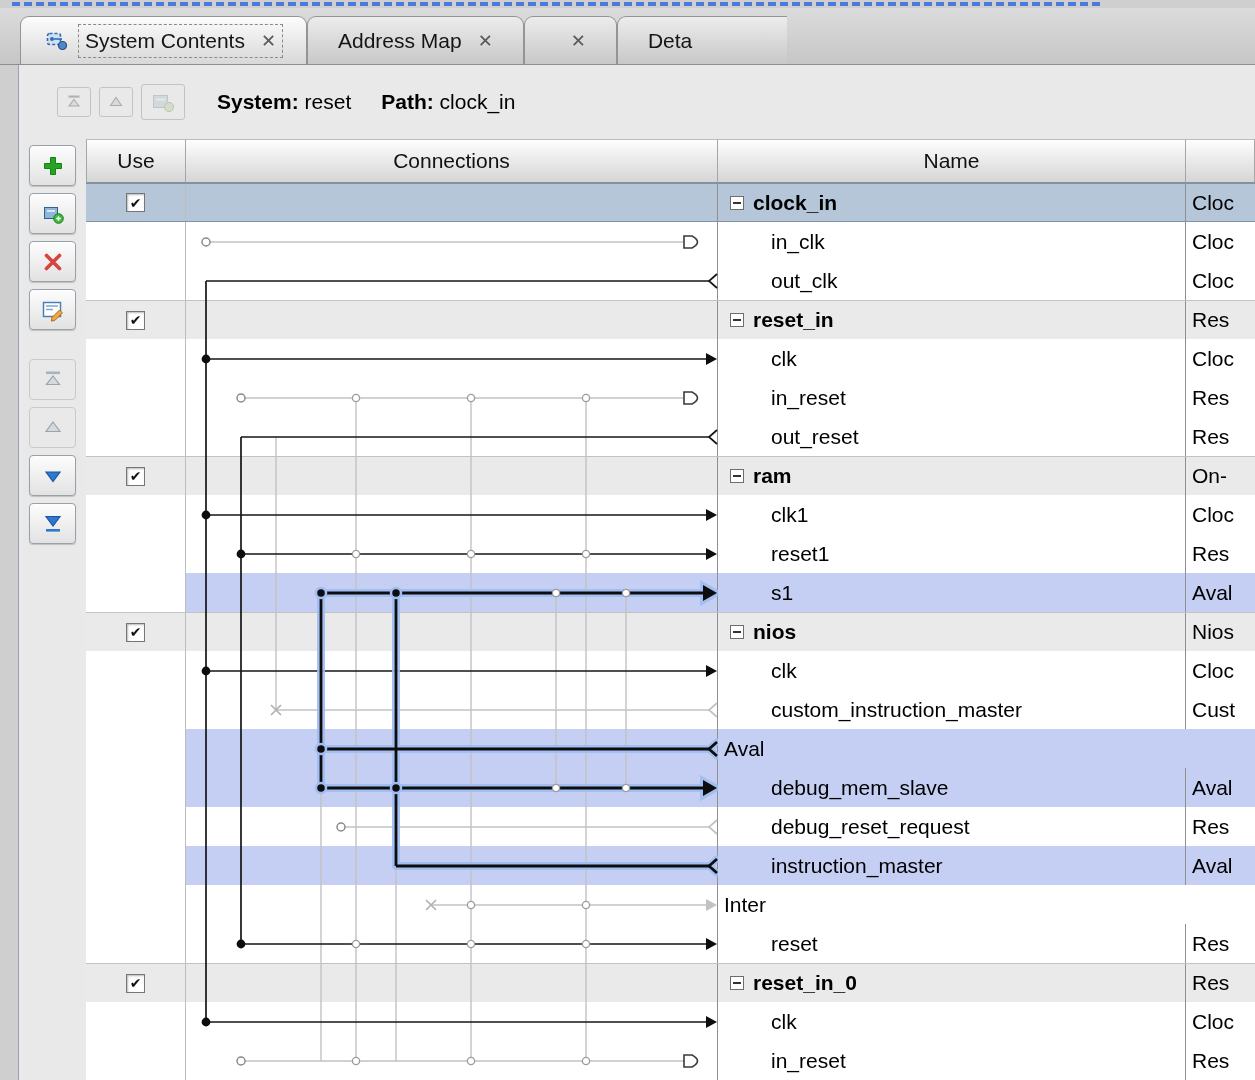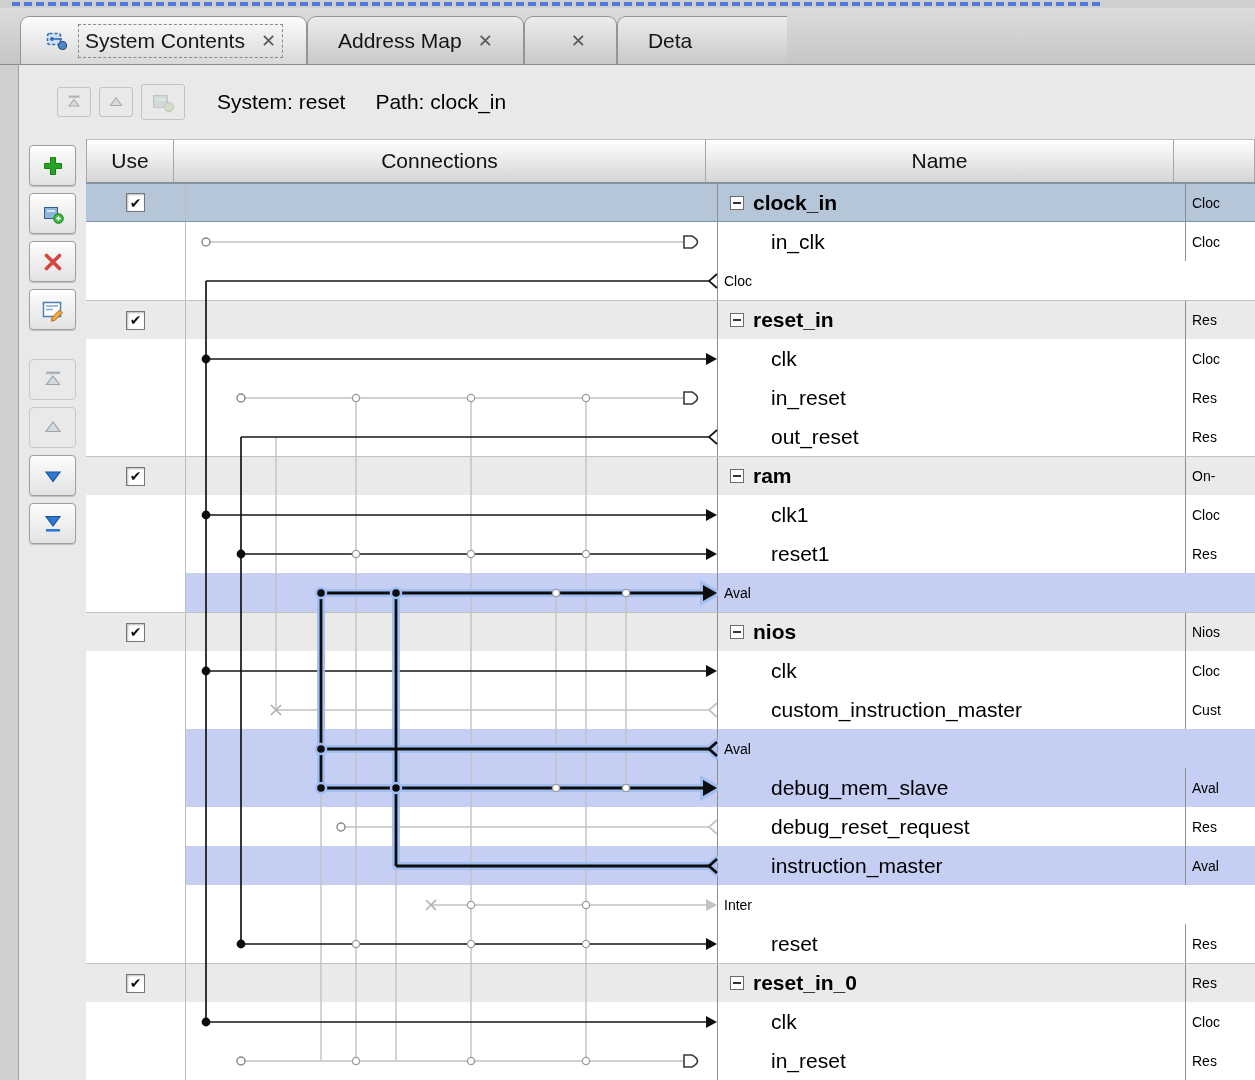--- a/index.html
+++ b/index.html
@@ -41,21 +41,21 @@
   }
 
   
   .toolbar{height:74px;flex:none;display:flex;align-items:center;padding-left:38px}
   .tbtn{
     box-sizing:border-box;width:34px;height:30px;margin-right:8px;border-radius:3px;
     border:1px solid #c3c3c3;background:#e9e9e9;display:flex;align-items:center;justify-content:center;
   }
   .tbtn.big{width:44px;height:36px}
   .sys-text{margin-left:24px;font-size:21px}
-  .sys-text b{font-weight:normal}
+  .sys-text b{font-weight:bold}
   .sp{display:inline-block;width:30px}
 
   
   .content{flex:1;display:flex;min-height:0}
   .rail{width:67px;flex:none;padding-top:6px;display:flex;flex-direction:column;align-items:center}
   .rbtn{
     box-sizing:border-box;width:47px;height:41px;margin-bottom:7px;border-radius:4px;
     border:1px solid #99a0a8;background:linear-gradient(#fdfdfd,#e2e2e2);
     box-shadow:0 1px 1px rgba(0,0,0,.18);
     display:flex;align-items:center;justify-content:center;
@@ -65,32 +65,32 @@
 
   
   .table{flex:1;display:flex;flex-direction:column;min-width:0}
   .thead{height:44px;flex:none;display:flex}
   .th{
     box-sizing:border-box;background:linear-gradient(#fefefe,#d5d5d5);
     border-top:1px solid #bdbdbd;border-right:1px solid #a6a6a6;border-bottom:1px solid #8d8d8d;
     display:flex;align-items:center;justify-content:center;font-size:21px;color:#111;
   }
   .th:first-child{border-left:1px solid #a6a6a6}
-  .w-use{width:88px;flex:none}
+  .w-use{width:100px;flex:none}
   .w-conn{width:532px;flex:none}
   .w-name{width:468px;flex:none}
   .w-desc{flex:1;min-width:0}
 
   .tbody{flex:1;position:relative;background:#fff;overflow:hidden}
   .trow{box-sizing:border-box;height:39px;display:flex}
   .cell{box-sizing:border-box;display:flex;align-items:center;overflow:hidden}
   .c-use{width:100px;flex:none;justify-content:center;border-right:1px solid #bdbdbd}
   .c-conn{width:532px;flex:none;border-right:1px solid #8f8f8f}
   .c-name{width:468px;flex:none;border-right:1px solid #8f8f8f;font-size:21px;white-space:nowrap}
-  .c-desc{flex:1;min-width:0;padding-left:6px;font-size:14px;white-space:nowrap}
+  .c-desc{flex:1;min-width:0;padding-left:6px;font-size:21px;white-space:nowrap}
 
   .trow.module{background:#eaeaea;border-top:1px solid #c2c2c2}
   .trow.selected{background:#b5c6d9;border-top:1px solid #7e94ac;border-bottom:1px solid #7e94ac}
   .trow.highlight .c-conn,.trow.highlight .c-name,.trow.highlight .c-desc{background:#c5cff3}
 
   .name-mod{font-weight:bold}
   .port-name{padding-left:53px}
   .minusbox{
     box-sizing:border-box;width:14px;height:14px;border:1px solid #6d6d6d;background:#fff;
     margin:0 9px 0 12px;position:relative;flex:none;
@@ -248,20 +248,23 @@
               <div class="cell c-use"></div>
               <div class="cell c-conn"></div>
               <div class="cell c-name">
                 <span class="port-name">in_clk</span>
               </div>
               <div class="cell c-desc">Cloc</div>
             </div>
             <div class="trow port">
               <div class="cell c-use"></div>
               <div class="cell c-conn"></div>
+              <div class="cell c-name">
+                <span class="port-name">out_clk</span>
+              </div>
               <div class="cell c-desc">Cloc</div>
             </div>
             <div class="trow module">
               <div class="cell c-use">
                 <span class="checkbox">✔</span>
               </div>
               <div class="cell c-conn"></div>
               <div class="cell c-name">
                 <span class="minusbox"></span>
                 <span class="name-mod">reset_in</span>
@@ -315,20 +318,23 @@
               <div class="cell c-use"></div>
               <div class="cell c-conn"></div>
               <div class="cell c-name">
                 <span class="port-name">reset1</span>
               </div>
               <div class="cell c-desc">Res</div>
             </div>
             <div class="trow port highlight">
               <div class="cell c-use"></div>
               <div class="cell c-conn"></div>
+              <div class="cell c-name">
+                <span class="port-name">s1</span>
+              </div>
               <div class="cell c-desc">Aval</div>
             </div>
             <div class="trow module">
               <div class="cell c-use">
                 <span class="checkbox">✔</span>
               </div>
               <div class="cell c-conn"></div>
               <div class="cell c-name">
                 <span class="minusbox"></span>
                 <span class="name-mod">nios</span>

